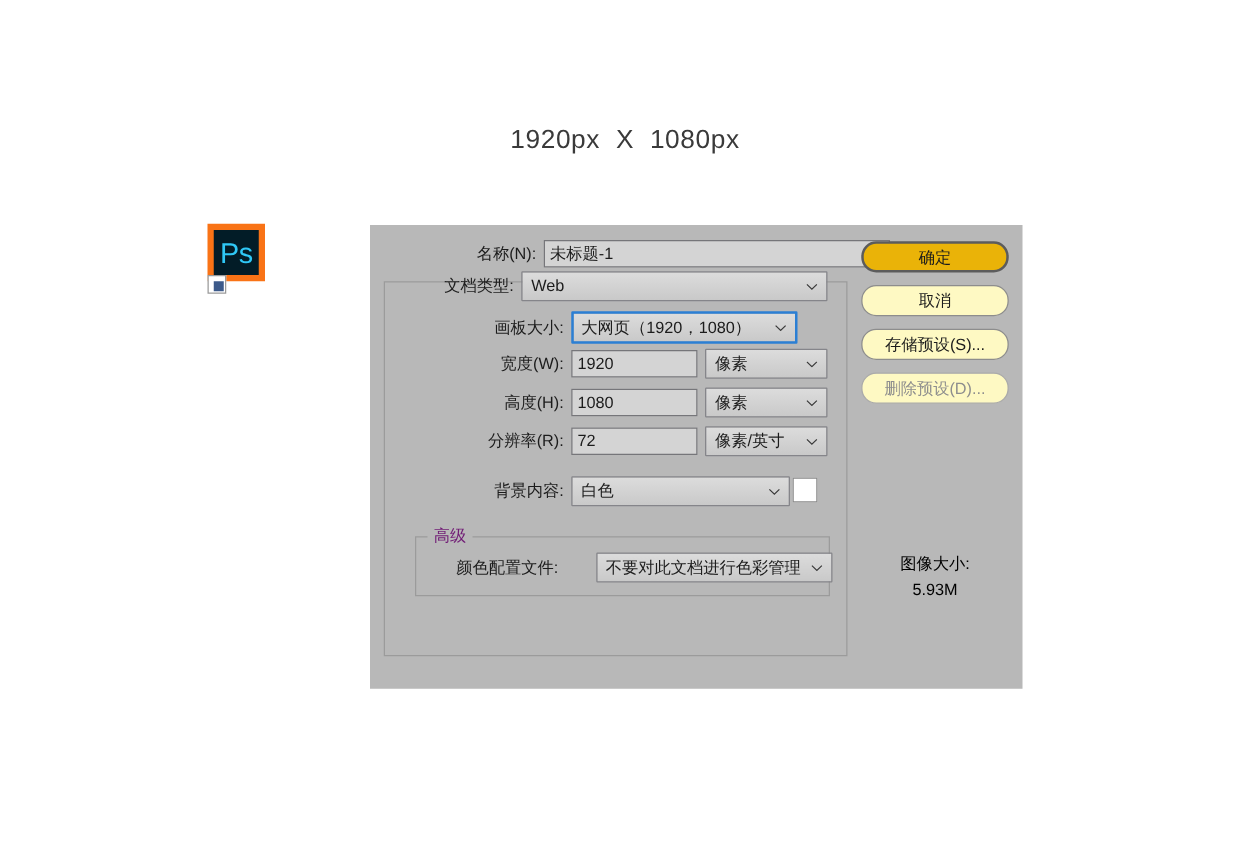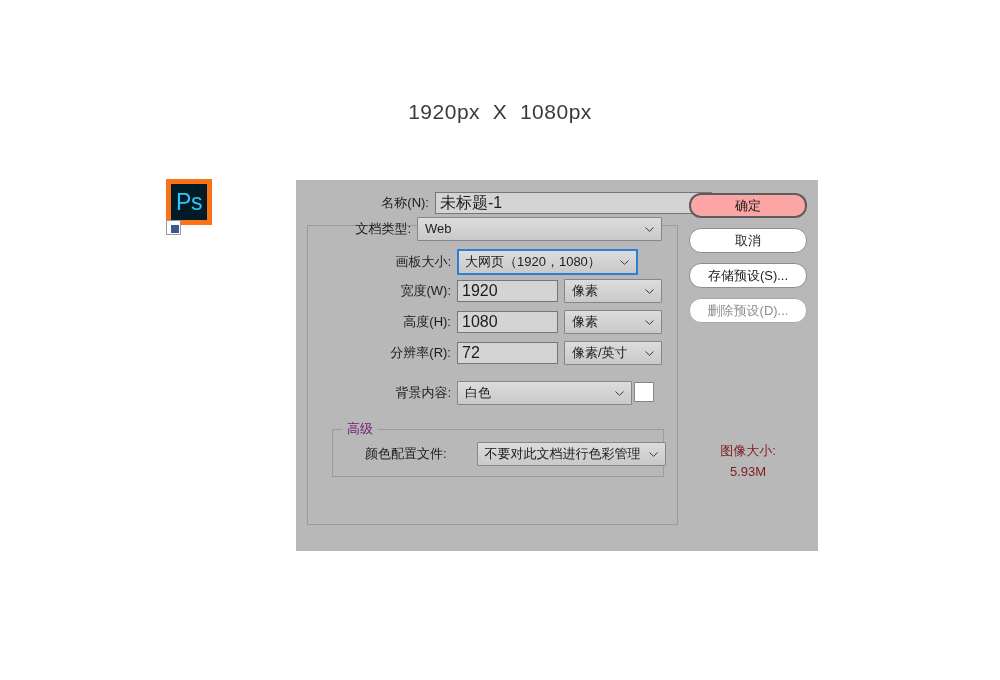--- a/index.html
+++ b/index.html
@@ -106,21 +106,21 @@
     text-align: right;
     white-space: nowrap;
     line-height: 22px;
   }
 
   
   .tinput {
     background: #d4d4d4;
     border: 1px solid #76767a;
     box-sizing: border-box;
-    font-size: 16px;
+    font-size: 13px;
     color: #1c1c1c;
     padding: 0 4px;
     line-height: 20px;
     height: 22px;
     white-space: nowrap;
     overflow: hidden;
   }
 
   
   .sel {
@@ -178,47 +178,47 @@
     box-sizing: border-box;
   }
 
   
   .btn {
     position: absolute;
     width: 118px;
     height: 25px;
     border-radius: 12px;
     border: 1px solid #8d8d8d;
-    background: #ffffff;
+    background: #fef9c3;
     color: #1c1c1c;
     font-size: 13px;
     font-family: "Liberation Sans", sans-serif;
     display: flex;
     align-items: center;
     justify-content: center;
     box-sizing: border-box;
     white-space: nowrap;
   }
   .btn.primary {
     border: 2px solid #5c5c5c;
-    background: #fca5a5;
+    background: #eab308;
   }
   .btn.disabled {
     color: #8e8e8e;
     border-color: #aaaaaa;
     text-align: right;
   }
 
   
   .imgsize {
     position: absolute;
     width: 140px;
     text-align: center;
     font-size: 13px;
-    color: #7f1d1d;
+    color: #000000;
     line-height: 21px;
   }
   .imgsize .val { font-size: 13px; }
 </style>
 </head>
 <body>
 
 <div class="page-heading">1920px  X  1080px</div>
 
 <div class="ps-icon-wrap">

